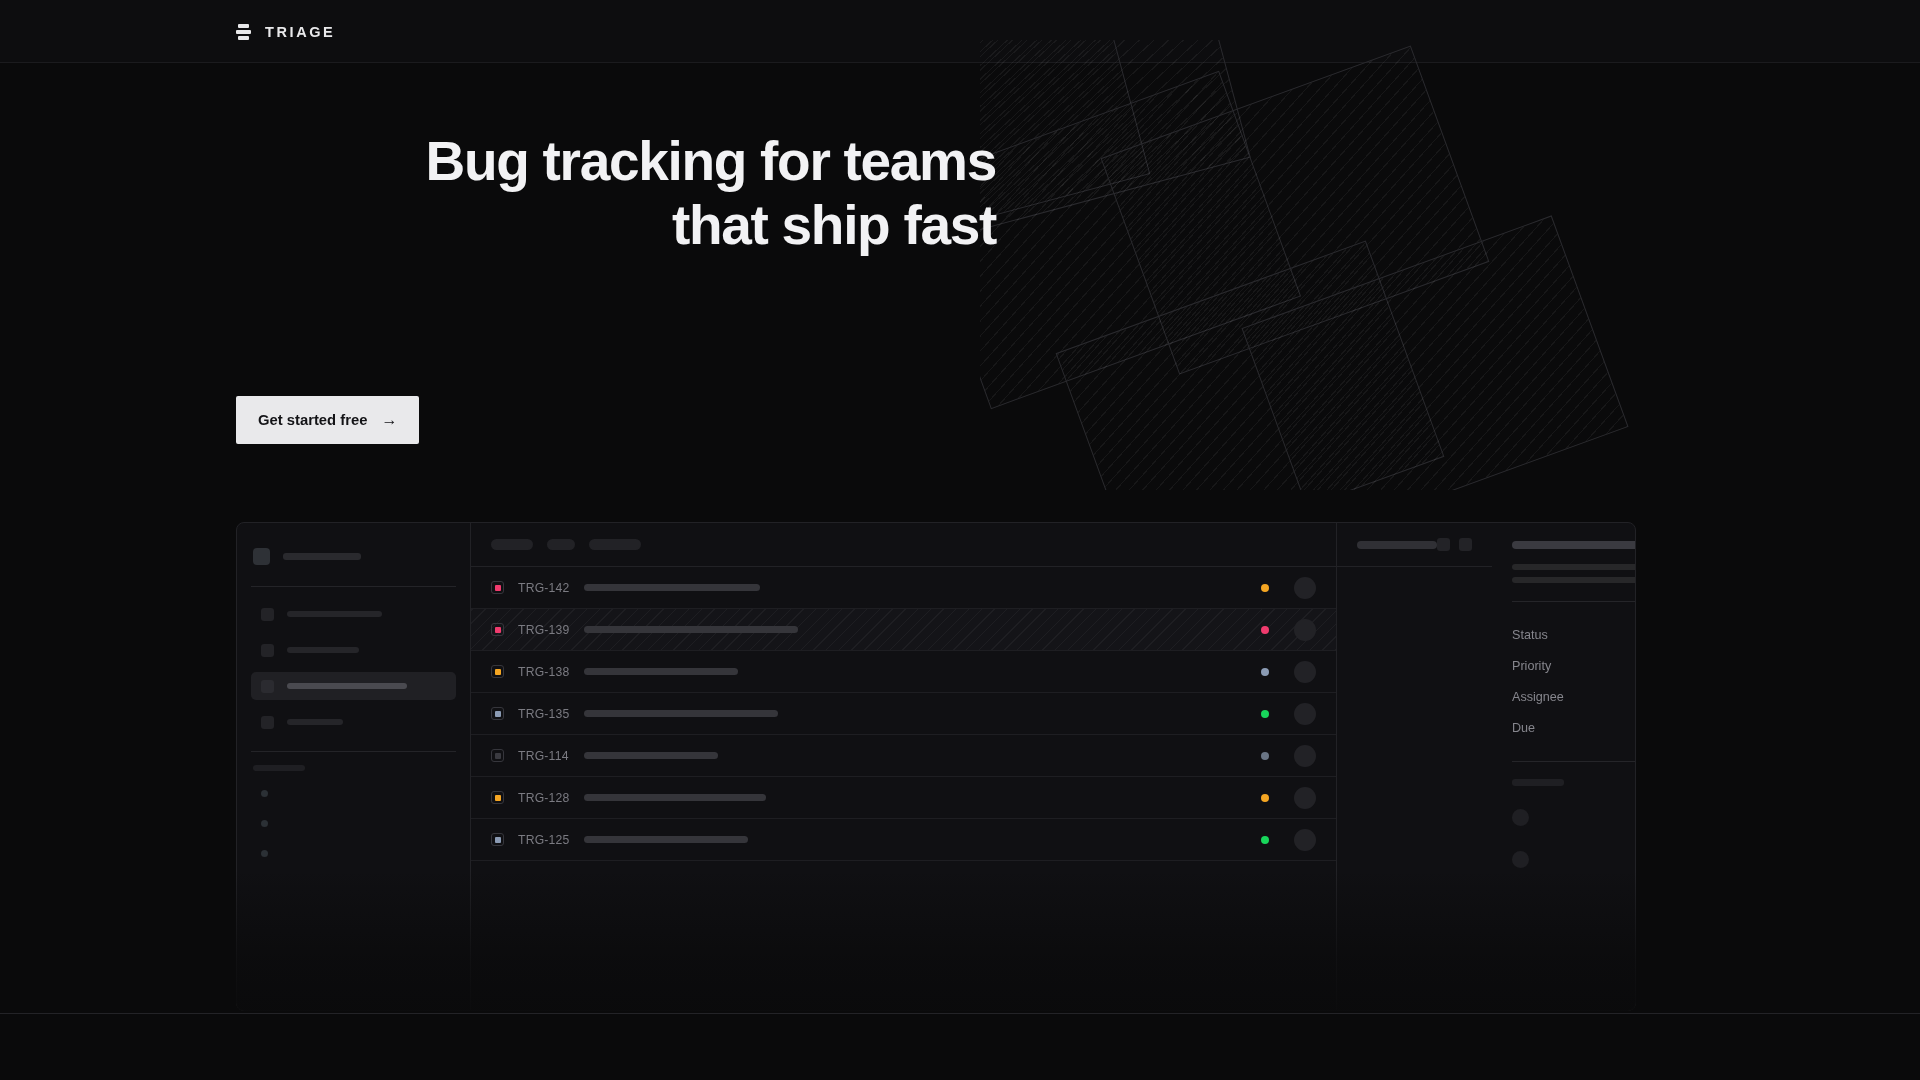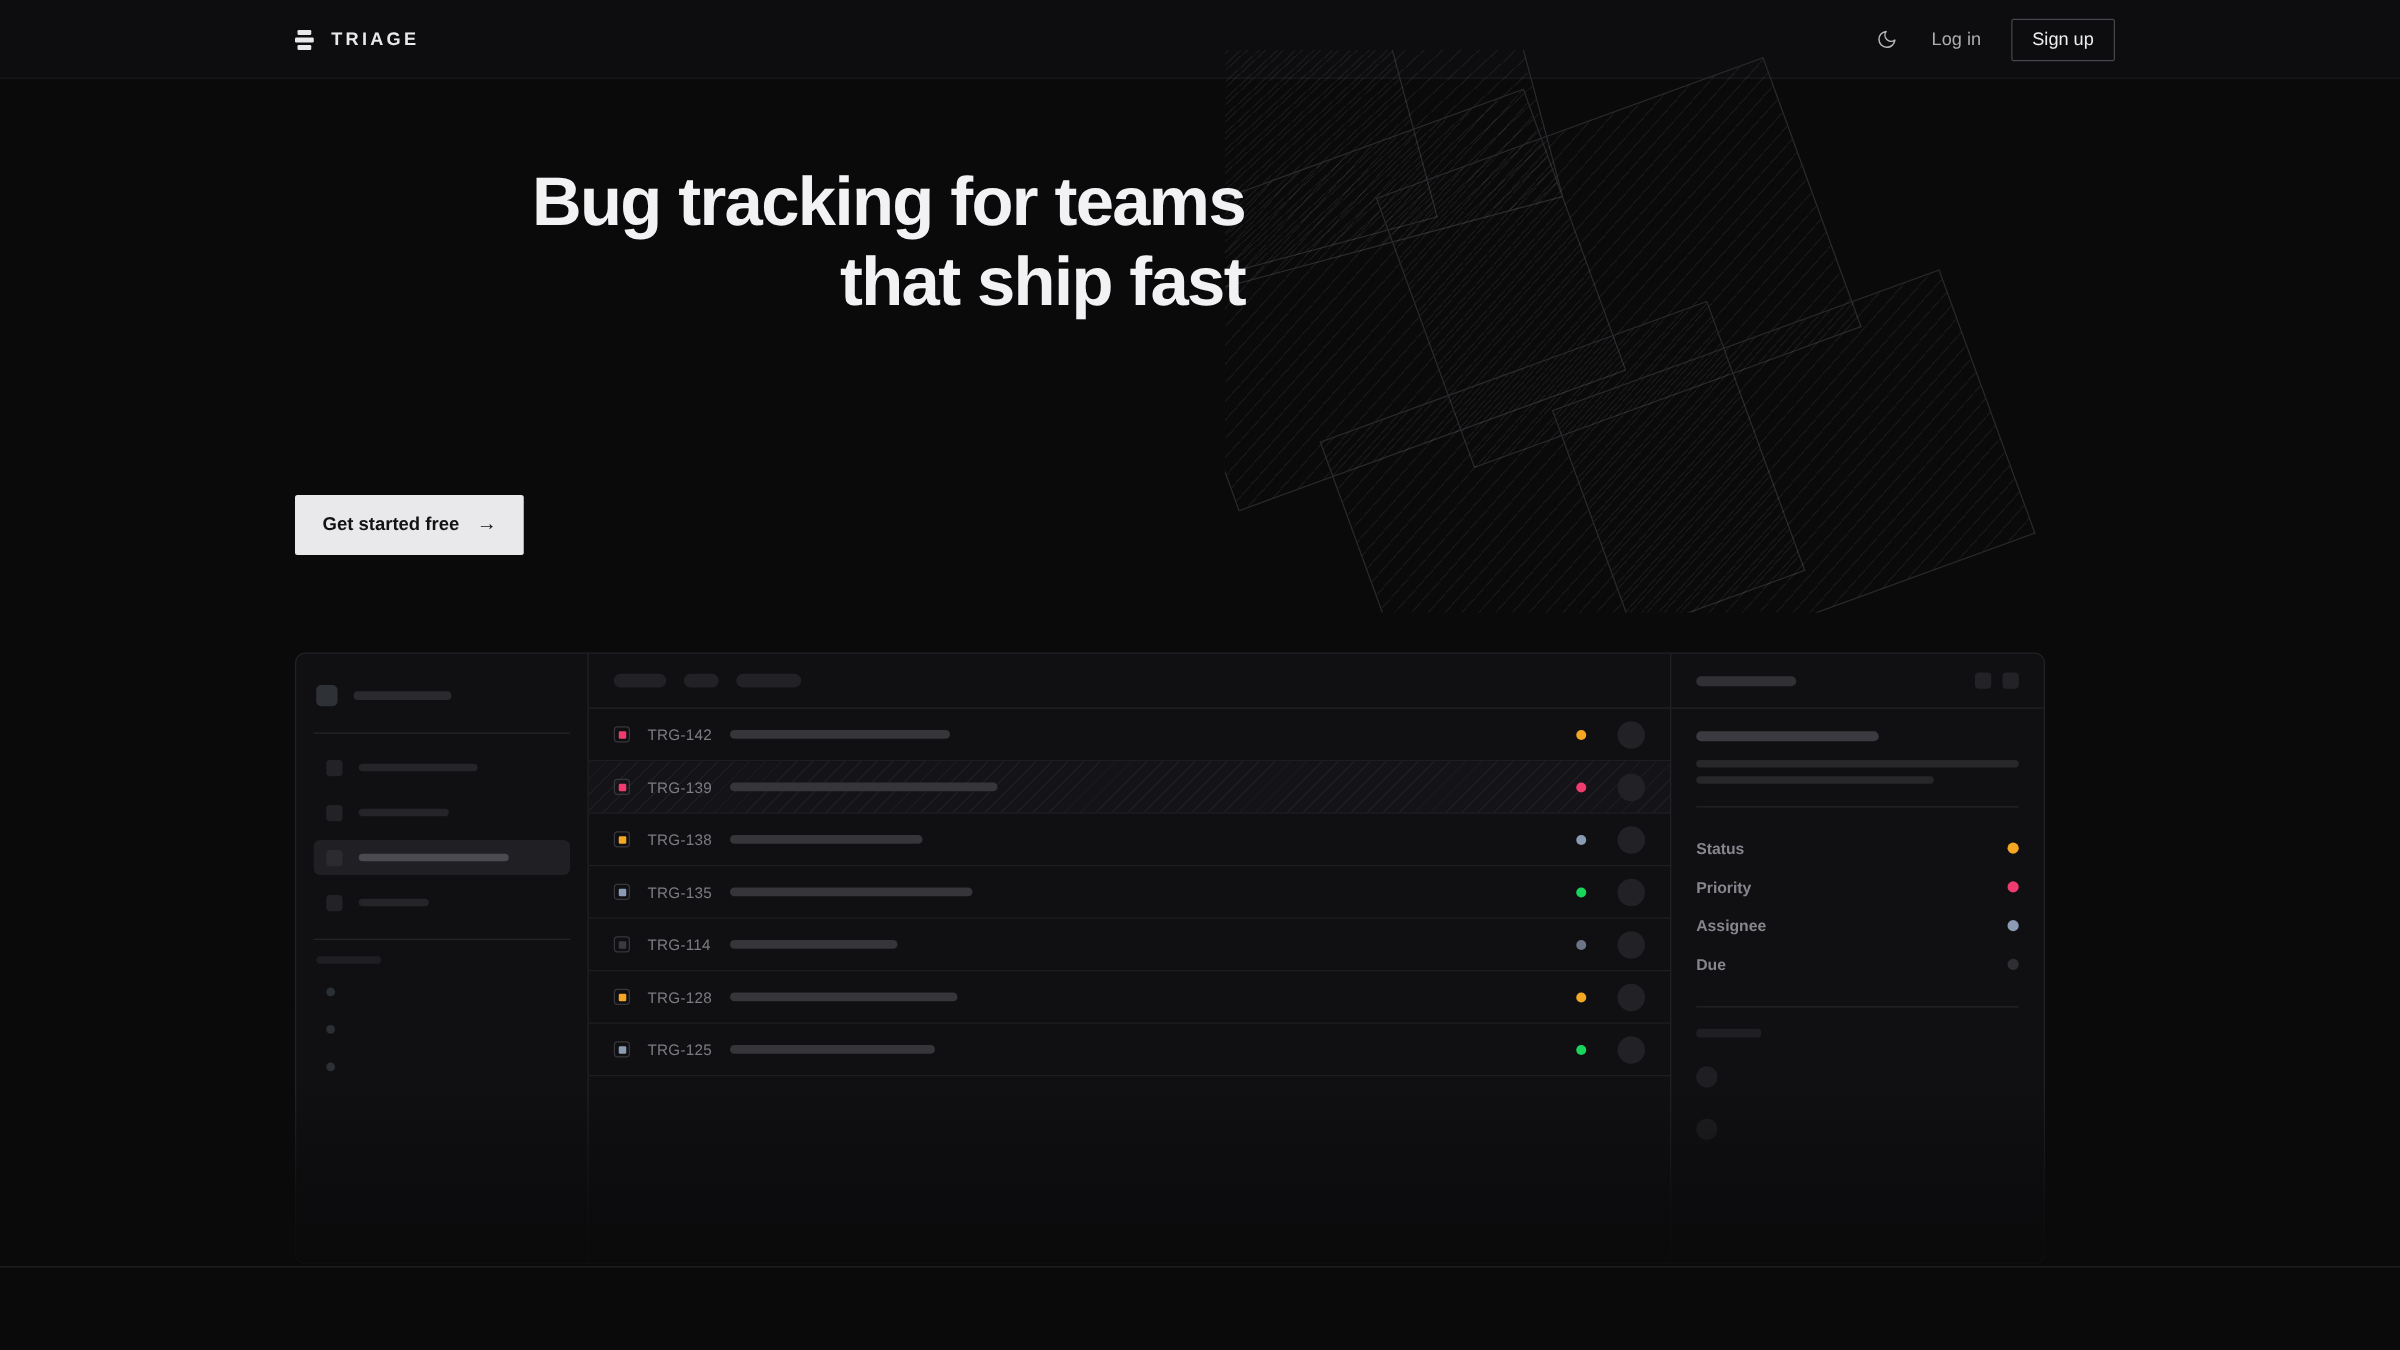--- a/index.html
+++ b/index.html
@@ -109,21 +109,21 @@
   }
   .prio-badge { width:13px; height:13px; border-radius:3px; border:1px solid #36363c; display:flex; align-items:center; justify-content:center; flex:none; }
   .prio-badge i { width:6px; height:6px; border-radius:1px; display:block; }
   .issue-key { color:#7b7b82; font-size:12.2px; width:52px; flex:none; letter-spacing:0.2px; }
   .issue-title { height:7px; border-radius:4px; background:#35353a; }
   .issue-spacer { flex:1; }
   .status-dot { width:8px; height:8px; border-radius:50%; flex:none; }
   .avatar { width:22px; height:22px; border-radius:50%; background:#222226; flex:none; margin-left:11px; }
 
   
-  #mock-detail { width:298px; flex:none; display:flex; flex-direction:column;font-weight:bold; }
+  #mock-detail { width:298px; flex:none; display:flex; flex-direction:row; }
   #detail-head { height:44px; border-bottom:1px solid #222226; display:flex; align-items:center; padding:0 20px; flex:none; }
   .dh-bar { height:8px; width:80px; border-radius:4px; background:#303035; }
   .dh-actions { margin-left:auto; display:flex; gap:9px; }
   .dh-btn { width:13px; height:13px; border-radius:3px; background:#232327; cursor:pointer; }
   #detail-body { padding:18px 20px 0 20px; }
   .d-title { height:8px; width:146px; border-radius:4px; background:#3a3a40; margin-bottom:15px; }
   .d-line { height:6px; border-radius:3px; background:#272729; margin-bottom:7px; }
   .d-div { height:1px; background:#252529; margin:18px 0 17px 0; }
   .meta-row { display:flex; align-items:center; justify-content:space-between; height:31px; }
   .meta-label { color:#86868d; font-size:12.6px; }
@@ -141,29 +141,20 @@
 
   <div id="navbar">
     <div id="brand">
       <span class="logo-mark">
           <i></i>
           <i></i>
           <i></i>
         </span>
       <span id="brand-text">TRIAGE</span>
     </div>
-    <div id="nav-right">
-      <span id="theme-toggle">
-        <svg width="17" height="17" viewBox="0 0 24 24" fill="none" stroke="#b6b6bb" stroke-width="1.7" stroke-linecap="round" stroke-linejoin="round">
-            <path d="M21 12.79A9 9 0 1 1 11.21 3 7 7 0 0 0 21 12.79z"></path>
-          </svg>
-      </span>
-      <span id="login-link">Log in</span>
-      <button id="signup-btn">Sign up</button>
-    </div>
   </div>
 
   <div id="hero-deco">
     <div class="deco-card" id="deco1"></div>
     <div class="deco-card" id="deco2"></div>
     <div class="deco-card" id="deco3"></div>
     <div class="deco-card" id="deco4"></div>
     <div class="deco-card" id="deco5"></div>
     <div class="deco-card" id="deco6"></div>
   </div>

